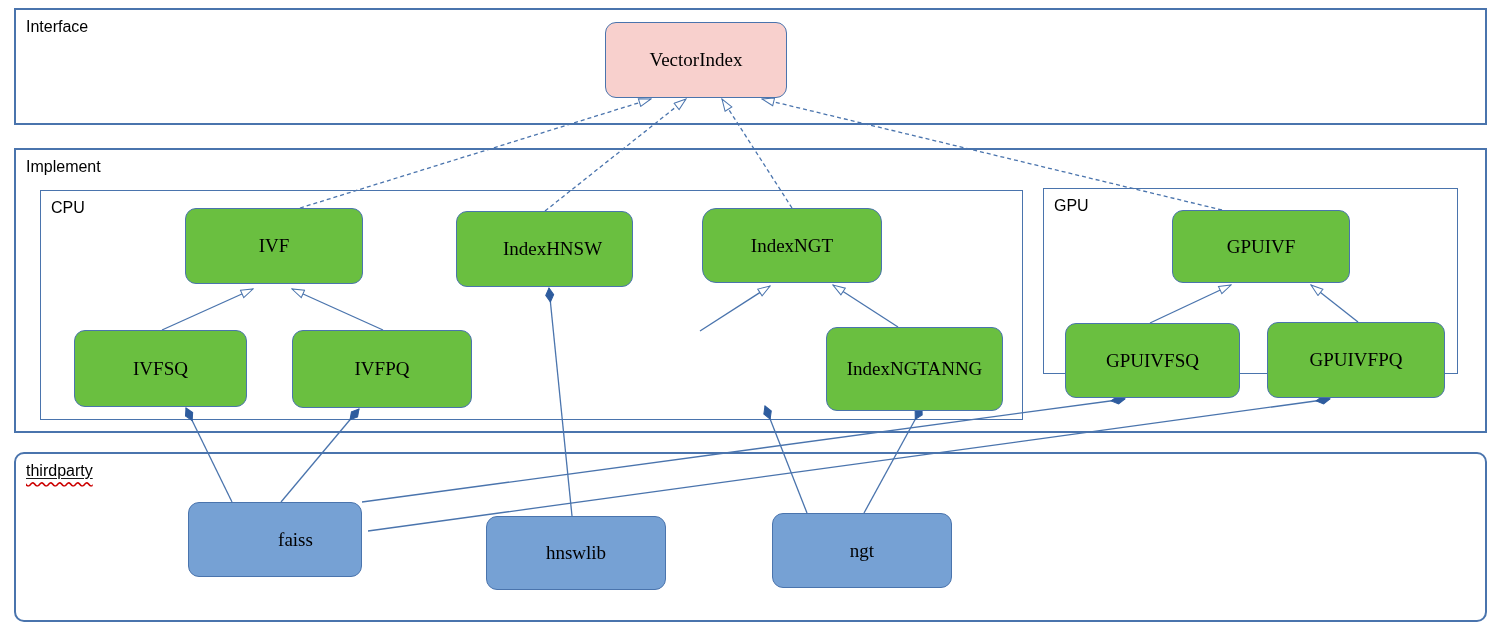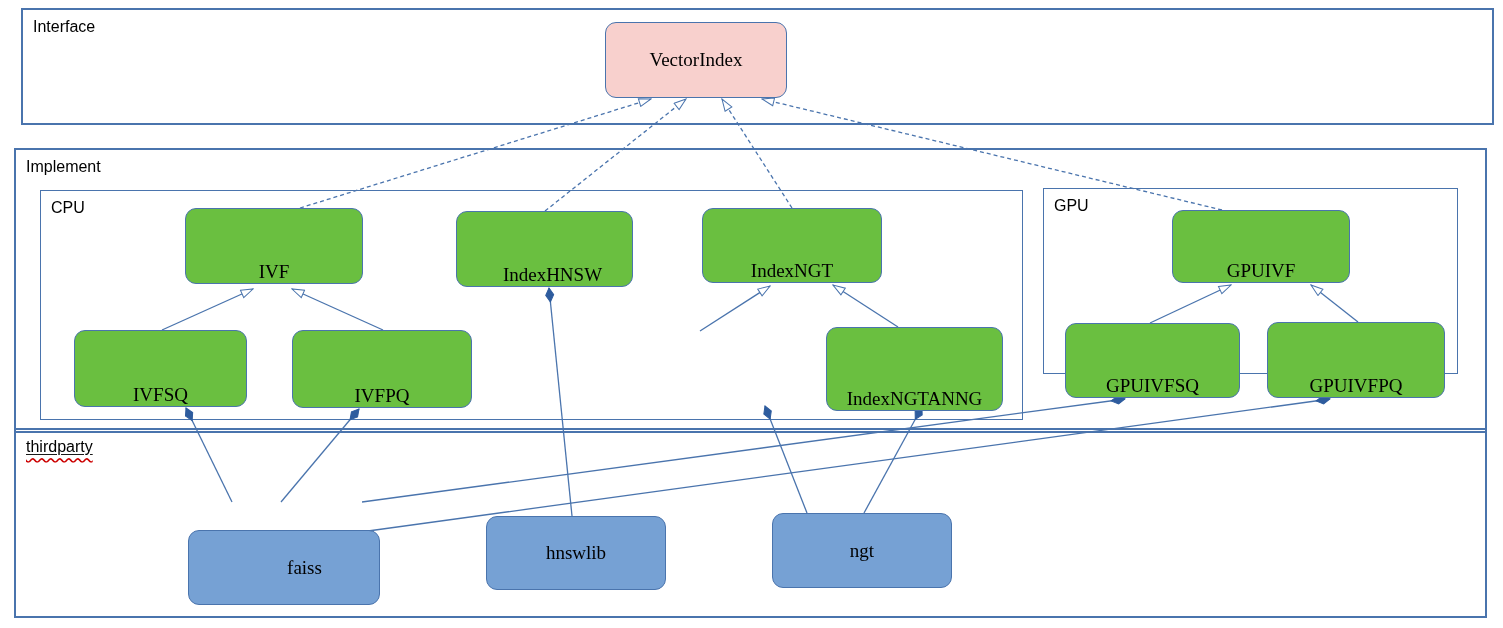--- a/index.html
+++ b/index.html
@@ -44,46 +44,46 @@
     border-radius: 11px;
     display: flex;
     align-items: center;
     justify-content: center;
     font-family: "Liberation Serif", serif;
     font-size: 19px;
     color: #000000;
     z-index: 3;
   }
   .node.iface { background: #f8d0cd; }
-  .node.cls   { background: #6abf40; align-items: flex-end; }
+  .node.cls   { background: #6abf40; }
   .node.lib   { background: #76a1d4; }
   .z1 { z-index: 1; }
 </style>
 </head>
 <body>
 
 <div class="canvas">
 
-  <div class="container-frame z1" style="left:14px; top:8px; width:1473px; height:117px;margin-left:7px;">
+  <div class="container-frame z1" style="left:14px; top:8px; width:1473px; height:117px;">
     <div class="frame-label">Interface</div>
   </div>
 
   <div class="container-frame z1" style="left:14px; top:148px; width:1473px; height:285px;">
     <div class="frame-label">Implement</div>
   </div>
 
   <div class="container-frame inner z1" style="left:40px; top:190px; width:983px; height:230px;">
     <div class="frame-label">CPU</div>
   </div>
 
   <div class="container-frame inner z1" style="left:1043px; top:188px; width:415px; height:186px;">
     <div class="frame-label">GPU</div>
   </div>
 
-  <div class="container-frame z1" style="left:14px; top:428px; width:1473px; height:190px;">
+  <div class="container-frame z1" style="left:14px; top:452px; width:1473px; height:170px;border-radius:10px;">
     <div class="frame-label tp-underline">
       <span class="tp-wave">thirdparty</span>
     </div>
   </div>
 
   <svg class="edges" viewBox="0 0 1503 628" xmlns="http://www.w3.org/2000/svg">
     <defs>
       <marker id="hollowArrow" viewBox="0 0 14 10" refX="13" refY="5" markerWidth="14" markerHeight="10" markerUnits="userSpaceOnUse" orient="auto">
         <path d="M1,1 L13,5 L1,9 Z" fill="#ffffff" stroke="#4a74ad" stroke-width="1"></path>
       </marker>
@@ -116,21 +116,21 @@
   <div class="node iface" style="left:605px; top:22px; width:182px; height:76px;">
     <span>VectorIndex</span>
   </div>
 
   <div class="node cls" style="left:185px; top:208px; width:178px; height:76px;">
     <span>IVF</span>
   </div>
   <div class="node cls" style="left:456px; top:211px; width:177px; height:76px;padding-left:16px;">
     <span>IndexHNSW</span>
   </div>
-  <div class="node cls" style="left:702px; top:208px; width:180px; height:75px;">
+  <div class="node cls" style="left:702px; top:208px; width:180px; height:75px;border-radius:14px;">
     <span>IndexNGT</span>
   </div>
   <div class="node cls" style="left:1172px; top:210px; width:178px; height:73px;">
     <span>GPUIVF</span>
   </div>
 
   <div class="node cls" style="left:74px; top:330px; width:173px; height:77px;">
     <span>IVFSQ</span>
   </div>
   <div class="node cls" style="left:292px; top:330px; width:180px; height:78px;">
@@ -139,21 +139,21 @@
   <div class="node cls" style="left:826px; top:327px; width:177px; height:84px;">
     <span>IndexNGTANNG</span>
   </div>
   <div class="node cls" style="left:1065px; top:323px; width:175px; height:75px;">
     <span>GPUIVFSQ</span>
   </div>
   <div class="node cls" style="left:1267px; top:322px; width:178px; height:76px;font-family:Liberation Serif, serif;">
     <span>GPUIVFPQ</span>
   </div>
 
-  <div class="node lib" style="left:188px; top:530px; width:192px; height:75px;padding-left:41px;">
+  <div class="node lib" style="left:188px; top:502px; width:174px; height:75px;padding-left:41px;">
     <span>faiss</span>
   </div>
   <div class="node lib" style="left:486px; top:516px; width:180px; height:74px;">
     <span>hnswlib</span>
   </div>
   <div class="node lib" style="left:772px; top:513px; width:180px; height:75px;">
     <span>ngt</span>
   </div>
 
 </div>

